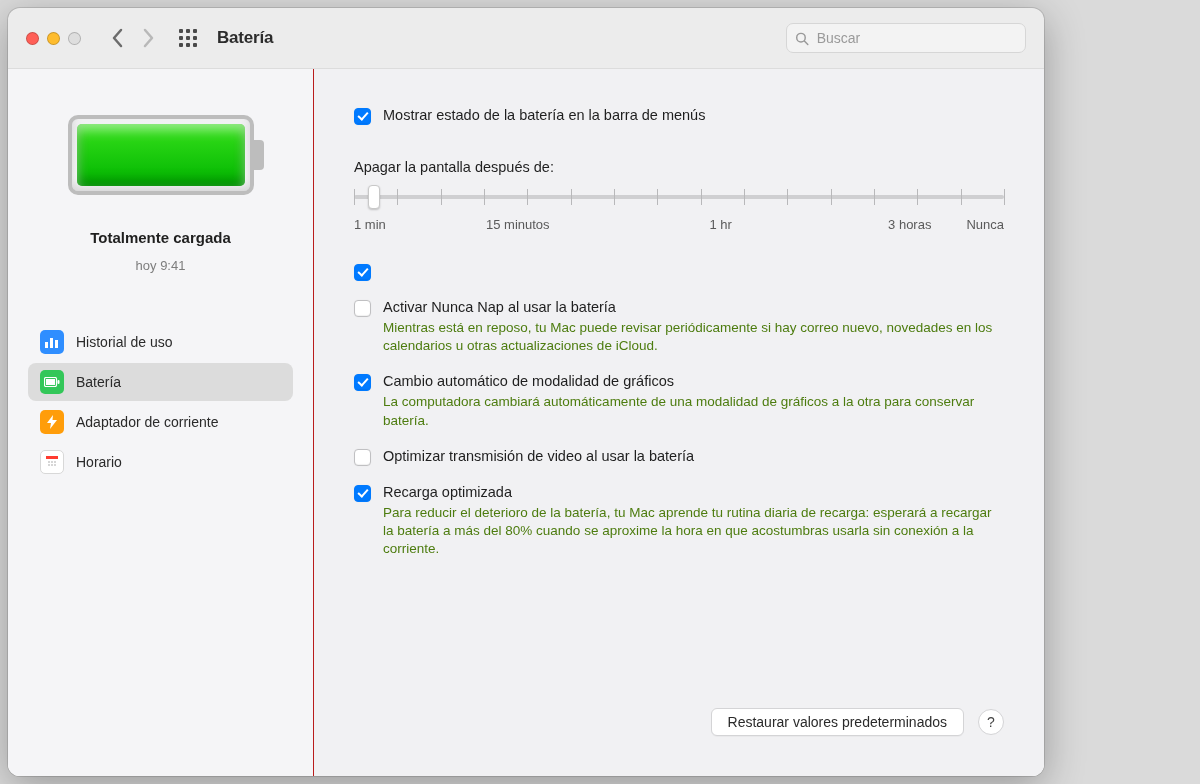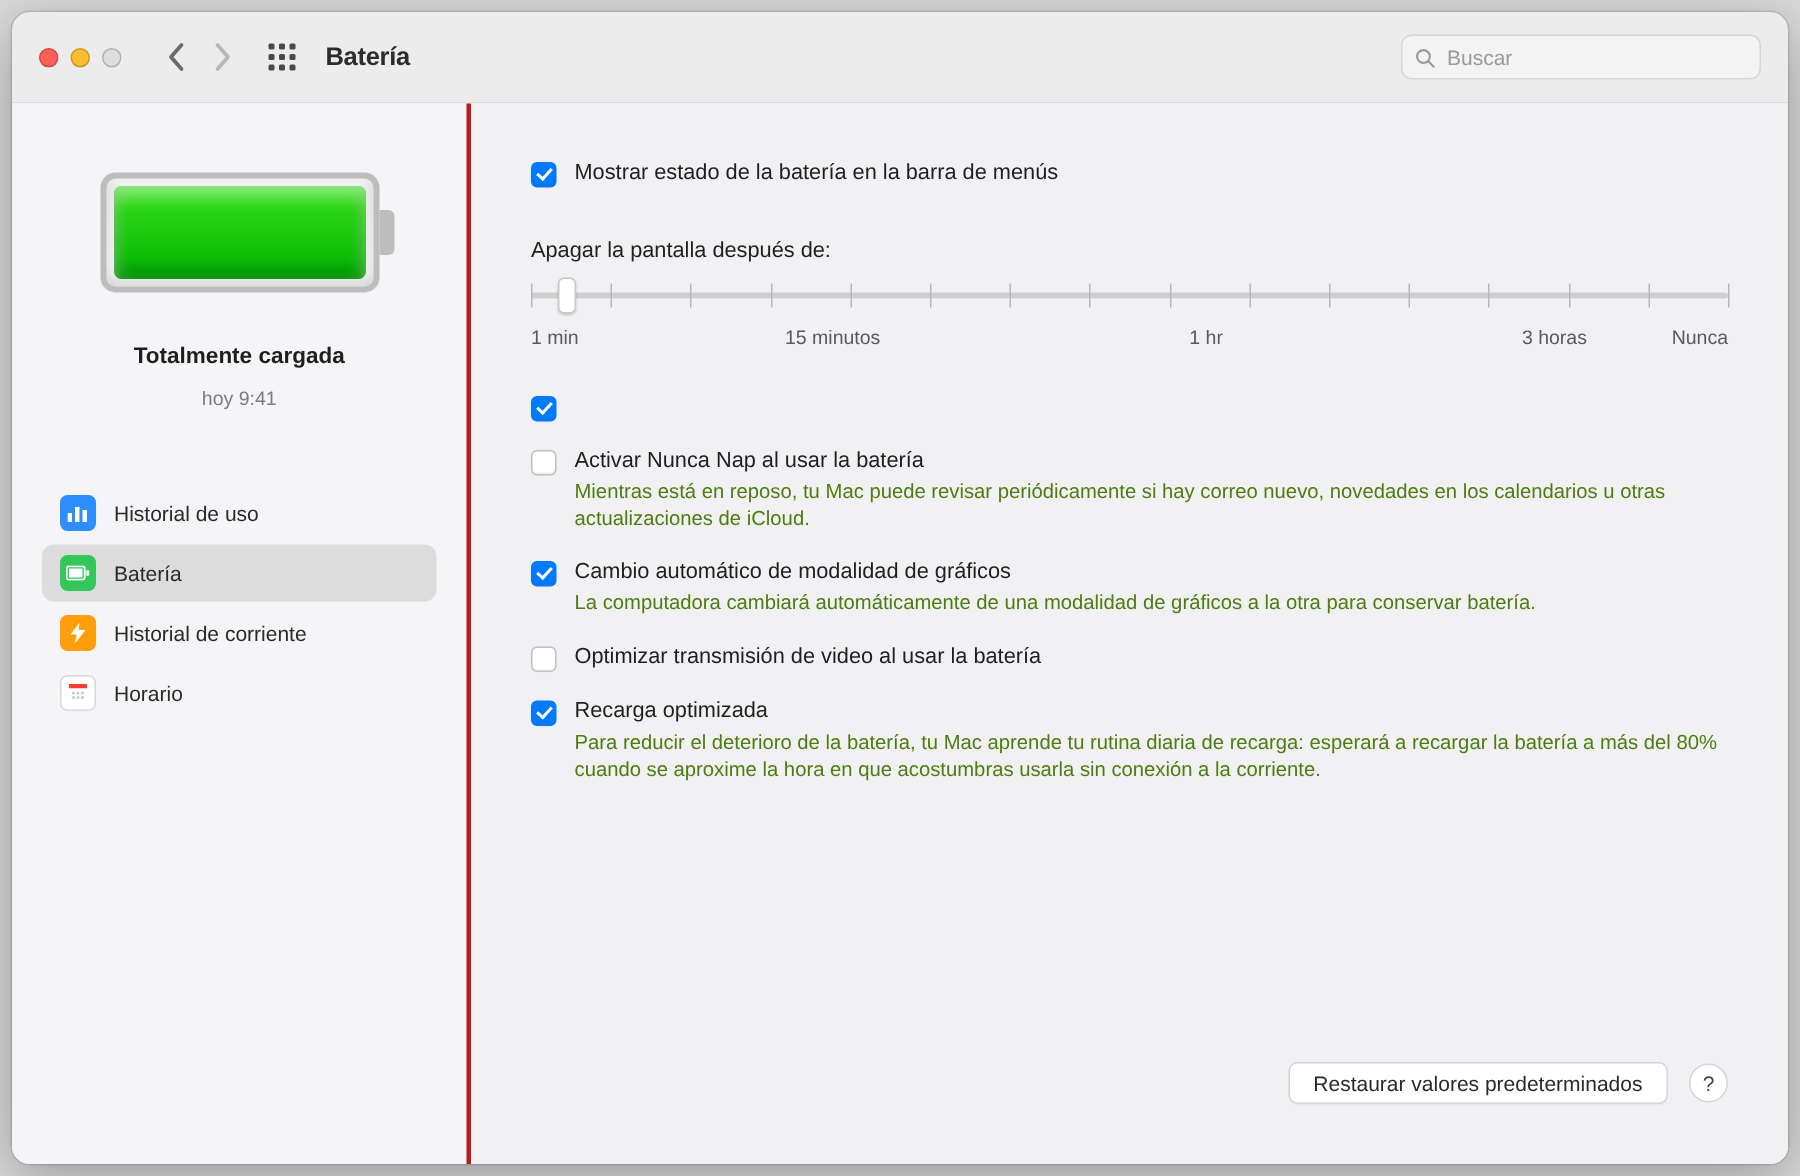--- a/index.html
+++ b/index.html
@@ -5,21 +5,21 @@
     * { box-sizing: border-box; -webkit-font-smoothing: antialiased; }
     body {
       margin: 0;
       padding: 8px;
       background: #dadada;
       font-family: -apple-system, "SF Pro Text", "Helvetica Neue", Arial, sans-serif;
       font-size: 13px;
       color: #222;
     }
     .window {
-      width: 1184px;
+      width: 1036px;
       height: 768px;
       background: #ececec;
       border-radius: 12px;
       box-shadow: 0 10px 40px rgba(0,0,0,0.3), 0 0 0 1px rgba(0,0,0,0.12);
       overflow: hidden;
       display: flex;
       flex-direction: column;
     }
 
     
@@ -91,21 +91,21 @@
       flex: 1;
       display: flex;
       background: #fff;
       border-top: 1px solid #dcdcdc;
     }
 
     
     .sidebar {
       width: 306px;
       background: #f5f5f7;
-      border-right: 3px solid #b91c1c;
+      border-right: 1px solid #b91c1c;
       display: flex;
       flex-direction: column;
       align-items: center;
       padding: 46px 20px 20px 20px;
     }
     .battery-big {
       width: 186px;
       height: 80px;
       position: relative;
       border: 4px solid #bdbdbd;
@@ -378,21 +378,21 @@
               </svg>
           </span>
           <span>Batería</span>
         </div>
         <div class="nav-item">
           <span class="icon ic-orange">
             <svg width="10" height="14" viewBox="0 0 10 14" fill="#fff">
                 <polygon points="6,0 0,8 4,8 3,14 10,5 5.5,5"></polygon>
               </svg>
           </span>
-          <span>Historial de corriente</span>
+          <span>Adaptador de corriente</span>
         </div>
         <div class="nav-item">
           <span class="icon ic-white">
             <svg width="14" height="14" viewBox="0 0 14 14">
                 <rect x="1" y="1" width="12" height="3" fill="#ff3b30"></rect>
                 <rect x="1" y="4" width="12" height="9" fill="#fff"></rect>
                 <g fill="#c8c8c8">
                   <circle cx="4" cy="7" r="1"></circle>
                   <circle cx="7" cy="7" r="1"></circle>
                   <circle cx="10" cy="7" r="1"></circle>

